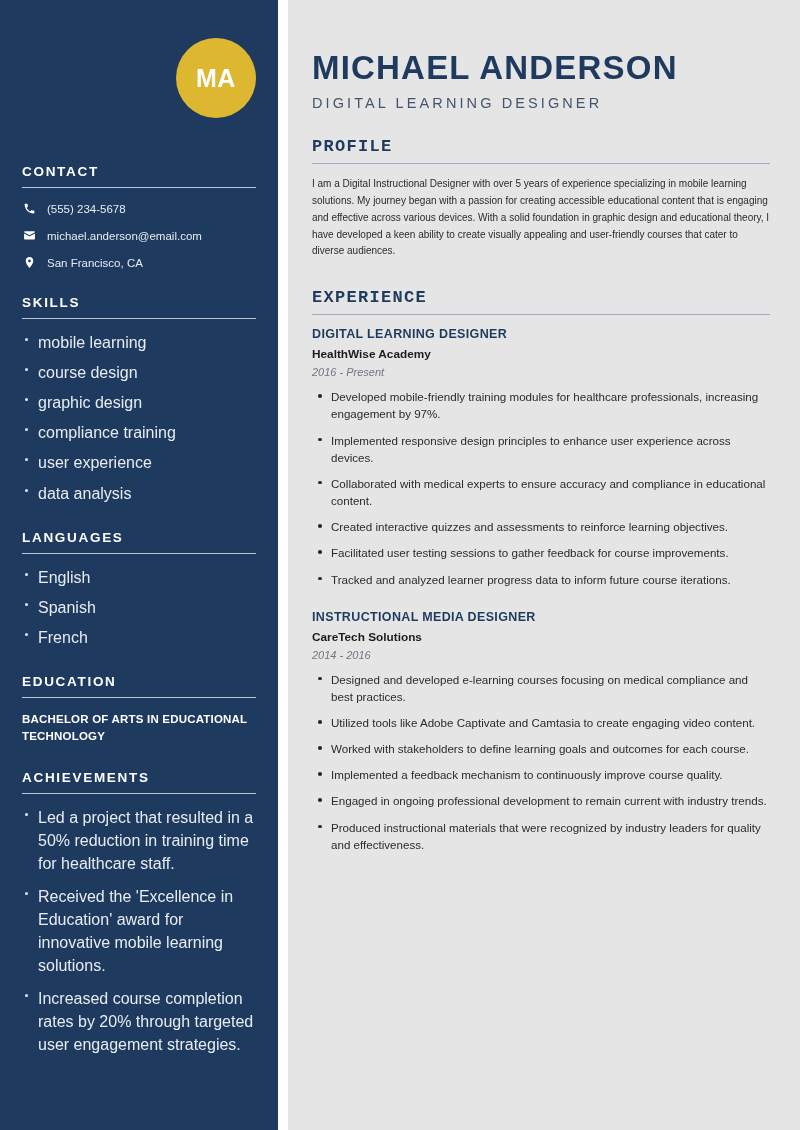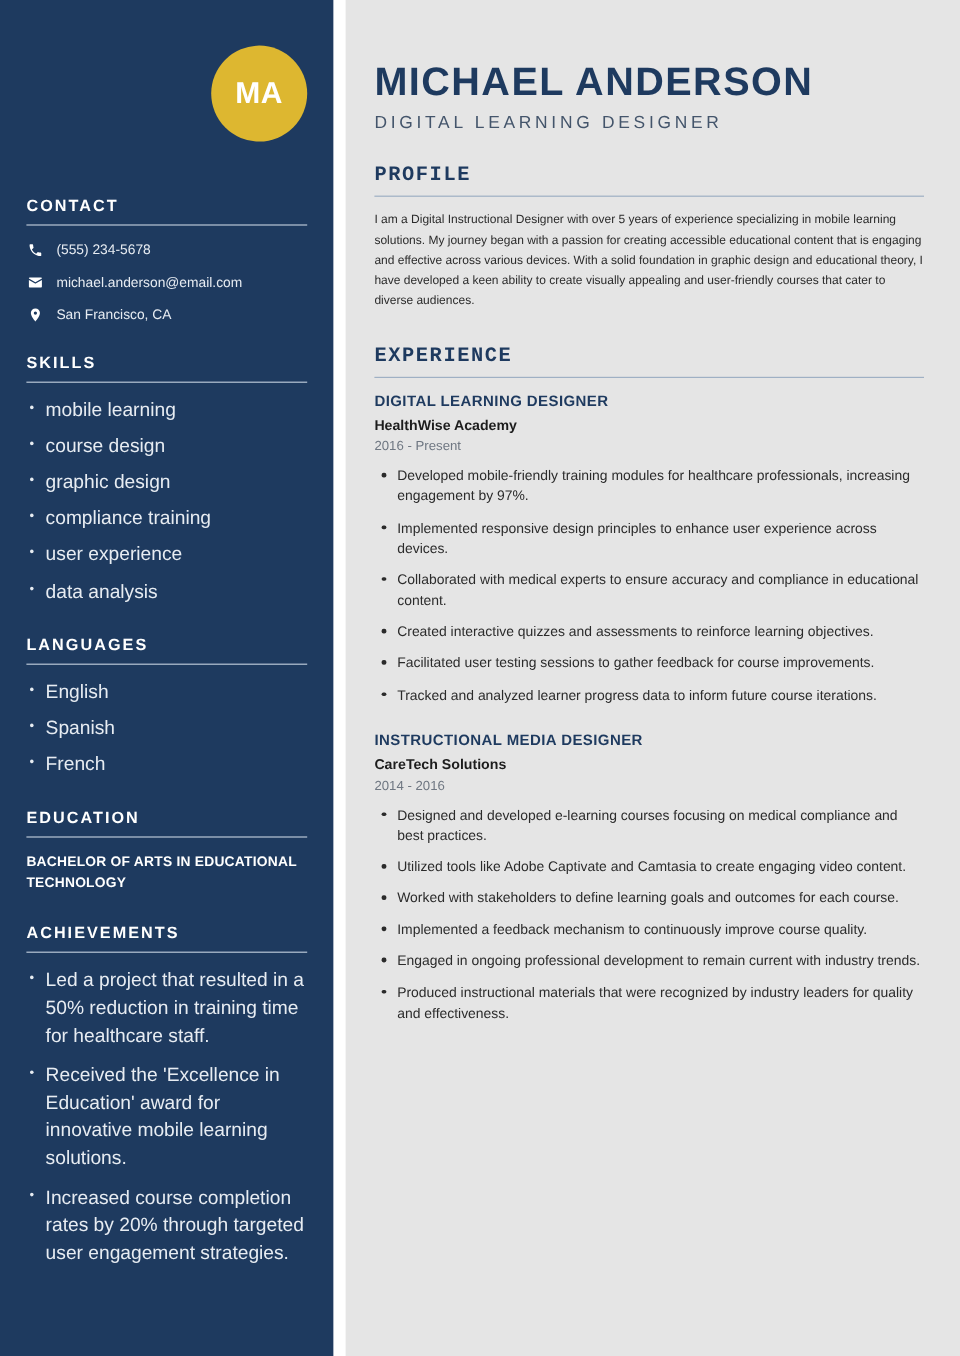--- a/index.html
+++ b/index.html
@@ -191,20 +191,21 @@
 
   .job-company {
     font-size: 11.8px;
     font-weight: bold;
     color: #1c1c1c;
     margin-bottom: 5px;
   }
 
   .job-dates {
     font-size: 11px;
+    font-style: italic;
     color: #6f7782;
     margin-bottom: 10px;
   }
 
   ul.job-bullets {
     list-style: none;
     margin-bottom: 22px;
   }
 
   ul.job-bullets li {

